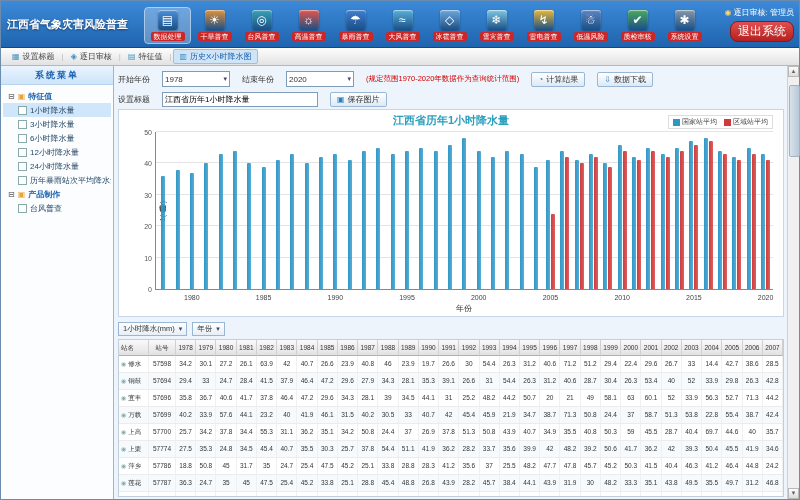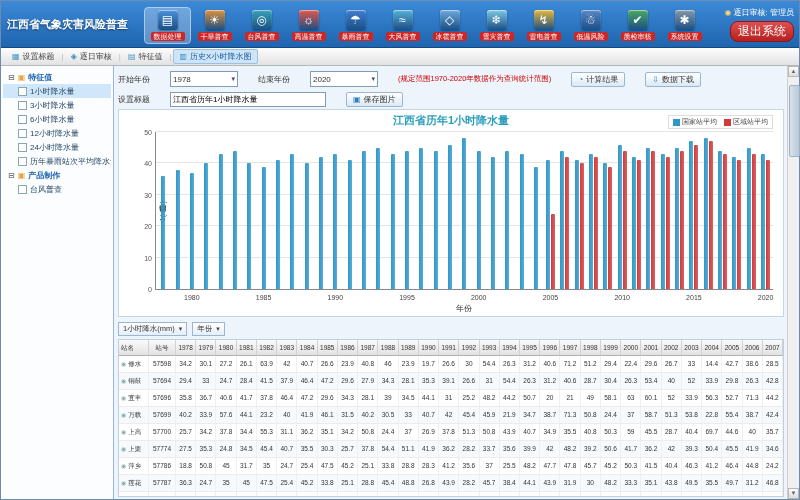--- a/index.html
+++ b/index.html
@@ -39,21 +39,21 @@
   .tree{padding:4px 2px;color:#333;overflow:hidden;}
   .tnode{height:14px;display:flex;align-items:center;gap:3px;padding-left:5px;cursor:pointer;white-space:nowrap;overflow:hidden;}
   .tnode.parent{color:#1a62b0;font-weight:bold;}
   .tnode.leaf{padding-left:15px;color:#2a4a68;}
   .tnode.selected{background:#cfe6fb;}
   .expander{color:#777;font-size:8px;}
   .cbox{width:7px;height:7px;border:1px solid #8aa;background:#fff;flex:0 0 7px;}
   .folder-icon{color:#e8a33a;font-size:8px;}
 
   .main{flex:1;display:flex;flex-direction:column;min-width:0;padding:3px 2px 2px 4px;}
-  .filter-row{height:20px;flex:0 0 20px;display:flex;align-items:center;gap:20px;font-size:8px;color:#333;}
+  .filter-row{height:20px;flex:0 0 20px;display:flex;align-items:center;gap:12px;font-size:8px;color:#333;}
   .select{border:1px solid #7f9db9;background:#fff;height:14px;width:62px;display:flex;align-items:center;
     justify-content:space-between;padding:0 2px;font-size:8px;cursor:pointer;}
   .caret{color:#446;font-size:7px;}
   .note{color:#d00000;font-size:7.5px;white-space:nowrap;}
   .btn{display:flex;align-items:center;gap:3px;border:1px solid #9ab6d6;background:linear-gradient(#ffffff,#dce9f5);
     padding:1px 6px;border-radius:2px;font-size:8px;cursor:pointer;white-space:nowrap;}
   .btn-icon{color:#2a7fc0;font-size:8px;}
   .text-input{border:1px solid #7f9db9;height:13px;width:150px;font-size:8px;padding:0 2px;
     font-family:"Liberation Sans","DejaVu Sans",sans-serif;}
 
@@ -188,20 +188,21 @@
       <span class="tab-sep">|</span>
       <div class="tab active">
         <span class="tab-icon">▥</span>
         <span>历史X小时降水图</span>
       </div>
     </div>
 
   <div class="content">
 
     <div class="sidebar">
+      <div class="side-header">系统菜单</div>
       <div class="tree">
           <div class="tnode parent">
             <span class="expander">⊟</span>
             <span class="folder-icon">▣</span>
             <span>特征值</span>
           </div>
           <div class="tnode leaf selected">
             <span class="cbox"></span>
             <span>1小时降水量</span>
           </div>

